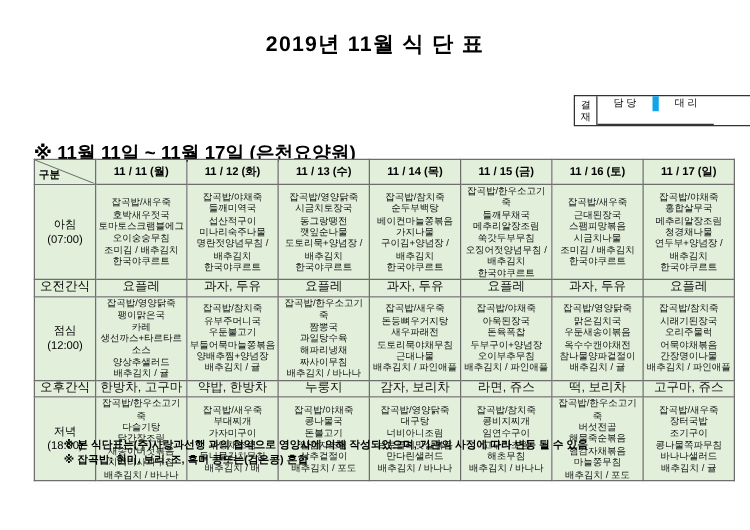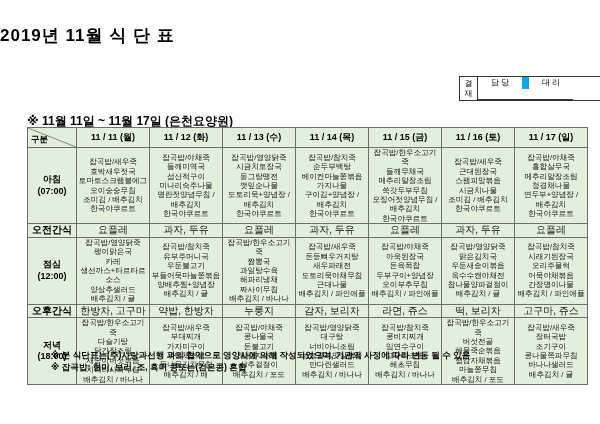--- a/index.html
+++ b/index.html
@@ -6,21 +6,21 @@
   body{
     width:600px;height:424px;
     background:#ffffff;
     font-family:"Liberation Sans","DejaVu Sans",sans-serif;
     color:#1a1a1a;
     position:relative;
     overflow:hidden;
   }
   .page-title{
     position:absolute;top:24px;left:0;width:600px;
-    font-size:17px;font-weight:bold;
+    text-align:center;font-size:17px;font-weight:bold;
     letter-spacing:1px;color:#000;
   }
   
   .approval{
     position:absolute;top:76px;left:459px;
     border:1px solid #333;
     display:flex;
     background:#fff;
   }
   .approval .stamp-label{
@@ -28,27 +28,27 @@
     border-right:1px solid #333;
     display:flex;flex-direction:column;align-items:center;justify-content:center;
     font-size:8px;line-height:1.2;color:#000;
     padding:2px 1px;
   }
   .approval .cols{display:flex;flex-direction:row;}
   .approval .cols .hdr{display:flex;border-bottom:1px solid #333;}
   .approval .cols .hdr div{
     width:44px;height:12px;font-size:8px;line-height:12px;text-align:center;color:#000;
   }
-  .approval .cols .hdr div + div{border-left:7px solid #0ea5e9;}
+  .approval .cols .hdr div + div{border-left:5px solid #0ea5e9;}
   .approval .cols .blank{display:flex;}
   .approval .cols .blank div{width:44px;height:22px;}
   .approval .cols .blank div + div{border-left:1px solid #333;}
   .period-note{
     position:absolute;top:113px;left:27px;
-    font-size:12px;font-weight:bold;color:#000;
+    font-size:15px;font-weight:bold;color:#000;
   }
   
   table.menu{
     position:absolute;top:127px;left:27px;
     border-collapse:collapse;
     table-layout:fixed;
   }
   table.menu td,table.menu th{
     border:1px solid #6e6e6e;
     background:var(--cellbg,#e2efdb);
@@ -56,21 +56,21 @@
     vertical-align:middle;
     overflow:hidden;
   }
   table.menu{border:1.5px solid #3c3c3c;}
   th.day-h{
     width:70px;height:19px;
     font-size:9px;font-weight:bold;color:#000;text-align:center;
   }
   td.label-cell{
     width:46px;text-align:center;
-    font-size:9px;font-weight:bold;color:#000;line-height:1.25;
+    font-size:9px;font-weight:normal;color:#000;line-height:1.25;
   }
   td.menu-cell{
     text-align:center;font-size:7.6px;line-height:1.24;color:#111;
   }
   tr.r-breakfast td{height:64px;}
   tr.r-lunch td{height:57px;}
   tr.r-dinner td{height:52px;}
   tr.r-am-snack td,tr.r-pm-snack td{height:12px;font-size:10px;}
   tr.r-am-snack td.label-cell,tr.r-pm-snack td.label-cell{font-size:10px;}
   

